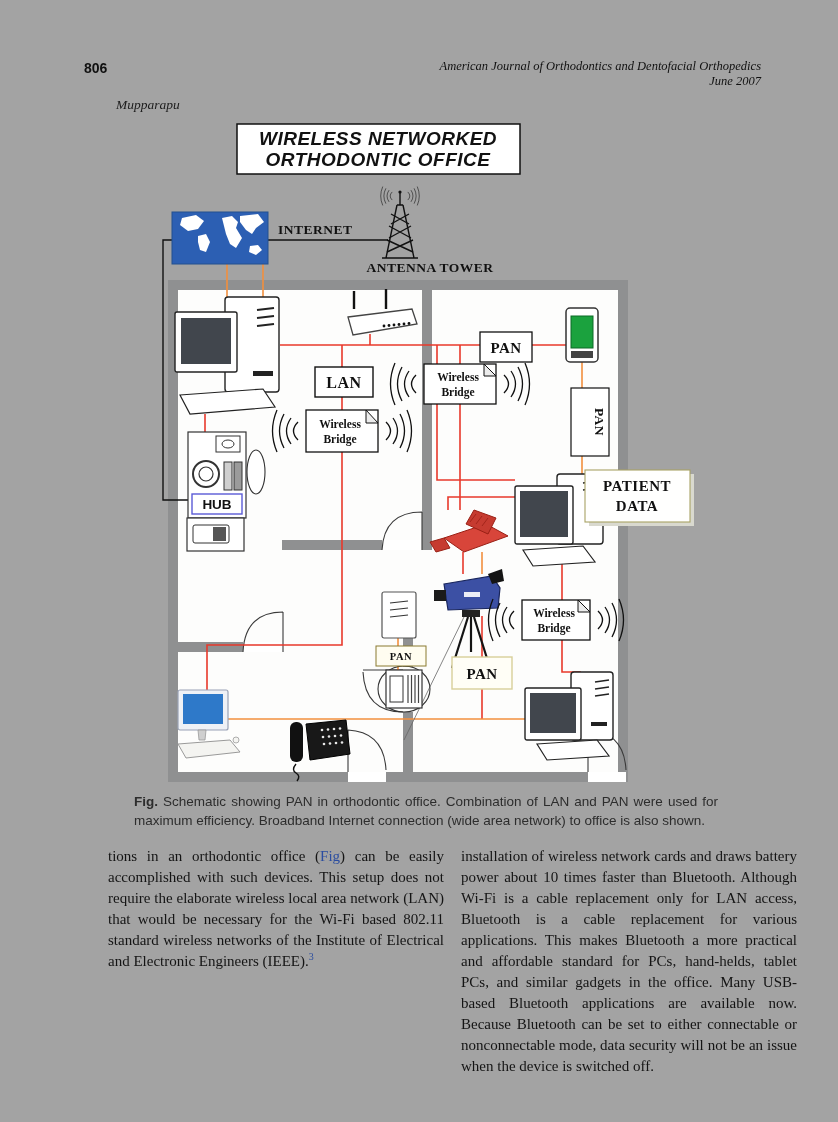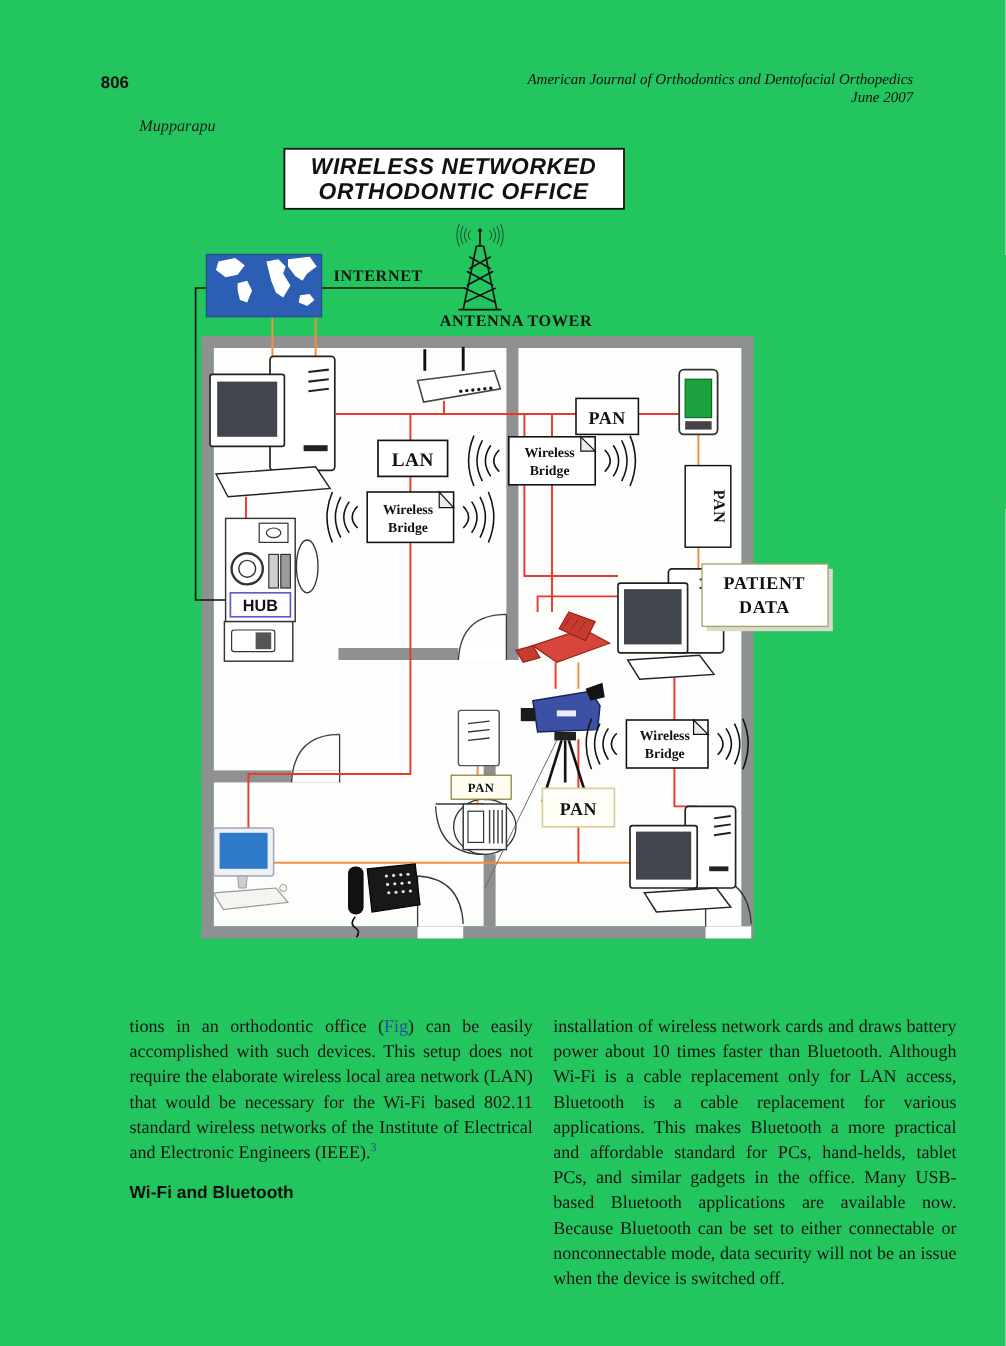--- a/index.html
+++ b/index.html
@@ -1,16 +1,16 @@
 <!DOCTYPE html>
 <html><head>
 <meta charset="utf-8">
 <style>
   html,body{margin:0;padding:0;background:#e8e8e8;}
-  .page{position:relative;width:838px;height:1122px;background:#22c55e;overflow:hidden;
+  .page{position:relative;width:838px;height:1122px;background:#a3a3a3;overflow:hidden;
         font-family:"Liberation Serif",serif;color:#1c1c1c;}
   
   .hdr-pageno{position:absolute;left:84px;top:60px;font:bold 14px "Liberation Sans",sans-serif;color:#111;}
   .hdr-author{position:absolute;left:116px;top:61px;font:italic 13.5px "Liberation Serif",serif;margin-top:36px;}
   .hdr-journal{position:absolute;right:77px;top:59px;text-align:right;
                font:italic 12.5px/14.5px "Liberation Serif",serif;color:#111;}
   
   .fig-svg{position:absolute;left:130px;top:112px;}
   .caption{position:absolute;left:134px;top:792px;width:584px;text-align:justify;
            font:13.5px/19px "Liberation Sans",sans-serif;color:#2d2d2d;}
@@ -352,23 +352,23 @@
       <g transform="translate(276,84) scale(0.45)">
           <use href="#waves-r"></use>
         </g>
       <g transform="translate(264,84) scale(-0.45,0.45)">
           <use href="#waves-r"></use>
         </g>
     </g>
     <text x="300" y="160" text-anchor="middle" class="t-med">ANTENNA TOWER</text>
   </svg>
 
+  <div class="caption"><b>Fig.</b><span> Schematic showing PAN in orthodontic office. Combination of LAN and PAN were used for maximum efficiency. Broadband Internet connection (wide area network) to office is also shown.</span></div>
 
   <div class="col col1">
     <p><span>tions in an orthodontic office (</span><span class="link">Fig</span><span>) can be easily accomplished with such devices. This setup does not require the elaborate wireless local area network (LAN) that would be necessary for the Wi-Fi based 802.11 standard wireless networks of the Institute of Electrical and Electronic Engineers (IEEE).</span><sup class="link">3</sup></p>
-    <h2>Wi-Fi and Bluetooth</h2>
   </div>
 
   <div class="col col2">
     <p>installation of wireless network cards and draws battery power about 10 times faster than Bluetooth. Although Wi-Fi is a cable replacement only for LAN access, Bluetooth is a cable replacement for various applications. This makes Bluetooth a more practical and affordable standard for PCs, hand-helds, tablet PCs, and similar gadgets in the office. Many USB-based Bluetooth applications are available now. Because Bluetooth can be set to either connectable or nonconnectable mode, data security will not be an issue when the device is switched off.</p>
   </div>
 
 </div>
 
 </body></html>

